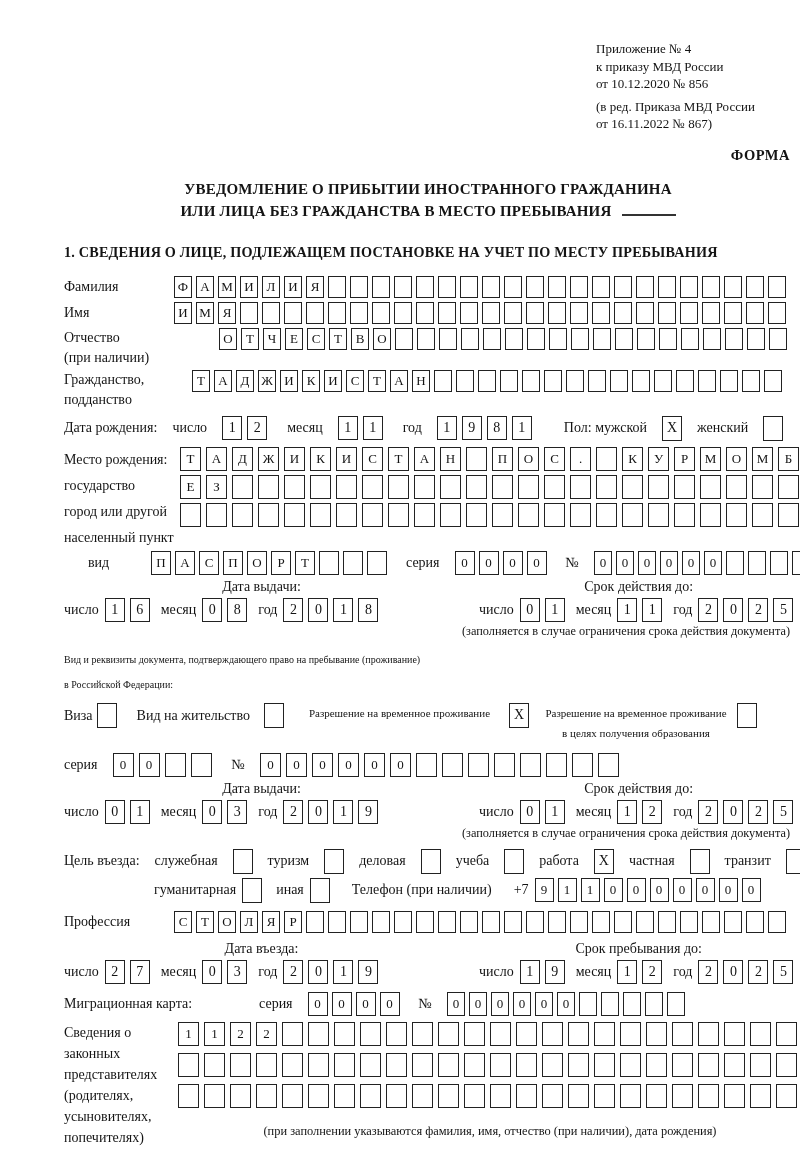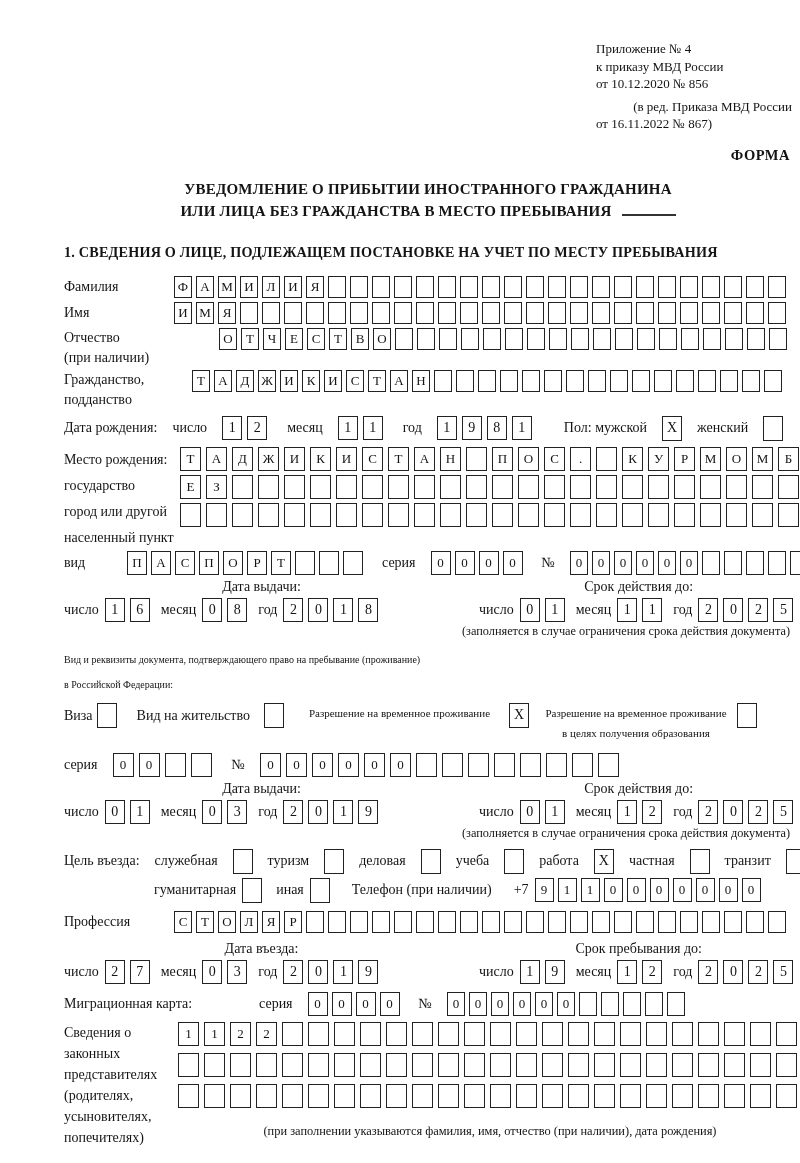--- a/index.html
+++ b/index.html
@@ -1,32 +1,32 @@
 <!DOCTYPE html>
 <html><head>
 <meta charset="utf-8">
 <style>
   * { margin:0; padding:0; box-sizing:border-box; }
   html,body { width:800px; height:1163px; background:#fff; overflow:hidden; }
   body { font-family:"Liberation Serif", serif; color:#141414; }
   .page { width:800px; height:1163px; padding:40px 8px 10px 64px; }
 
   .hdr { margin-left:auto; width:196px; font-size:13px; line-height:17.5px; }
-  .hdr .gap { margin-top:5px;text-align:right; }
+  .hdr .gap { margin-top:5px; }
   .forma { margin-left:auto; width:196px; text-align:right; font-weight:bold; font-size:14.5px; margin-top:14px; padding-right:2px; letter-spacing:.5px; }
 
   .title { text-align:center; font-weight:bold; font-size:15px; line-height:22px; margin-top:14px; letter-spacing:.2px; }
   .blank-underline { display:inline-block; width:54px; border-bottom:2px solid #333; height:13px; margin-left:10px; }
   .sec-heading { font-weight:bold; font-size:14.2px; margin-top:22px; margin-bottom:15px; letter-spacing:.2px; }
 
   .row { display:flex; align-items:center; gap:15px; margin-bottom:4px; }
   .row.top { align-items:flex-start; }
   .lbl, .fl { font-size:14px; white-space:nowrap; }
   .w95 { width:95px; flex:0 0 95px; }
-  .w55 { width:48px; flex:0 0 48px; }
+  .w55 { width:48px; flex:0 0 48px;margin-left:24px; }
   .lblcol { font-size:14px; line-height:20px; }
   .lblcol.w140 { width:140px; flex:0 0 140px; }
   .lblcol.w113 { width:113px; flex:0 0 113px; }
   .lblcol.w100 { width:99px; flex:0 0 99px; }
   .lblcol.lh26 div { line-height:26px; }
   .lblcol.lh21 div { line-height:21px; }
 
   .cells { display:inline-flex; flex:0 0 auto; }
   .cell { width:18px; height:22px; border:1.7px solid #222; margin-right:4px; flex:0 0 auto;
           display:inline-flex; align-items:center; justify-content:center; font-size:13px; }

